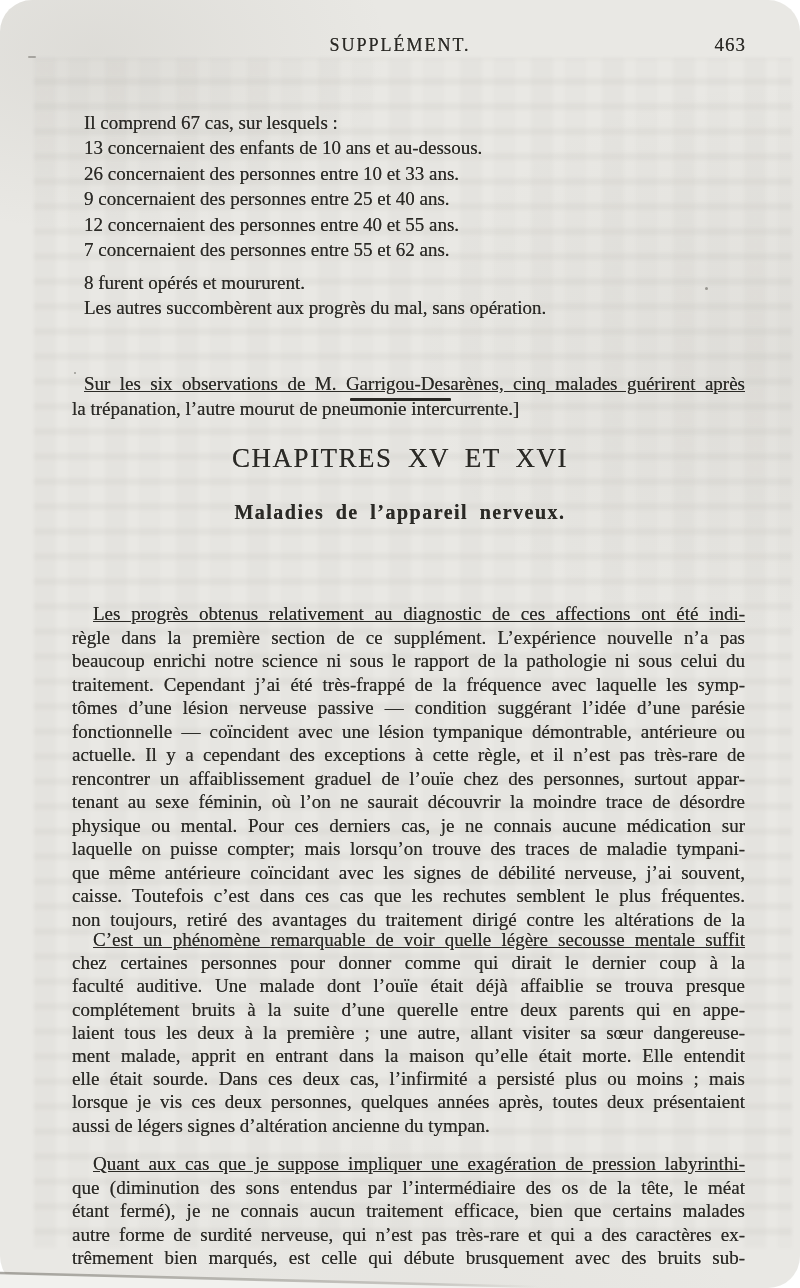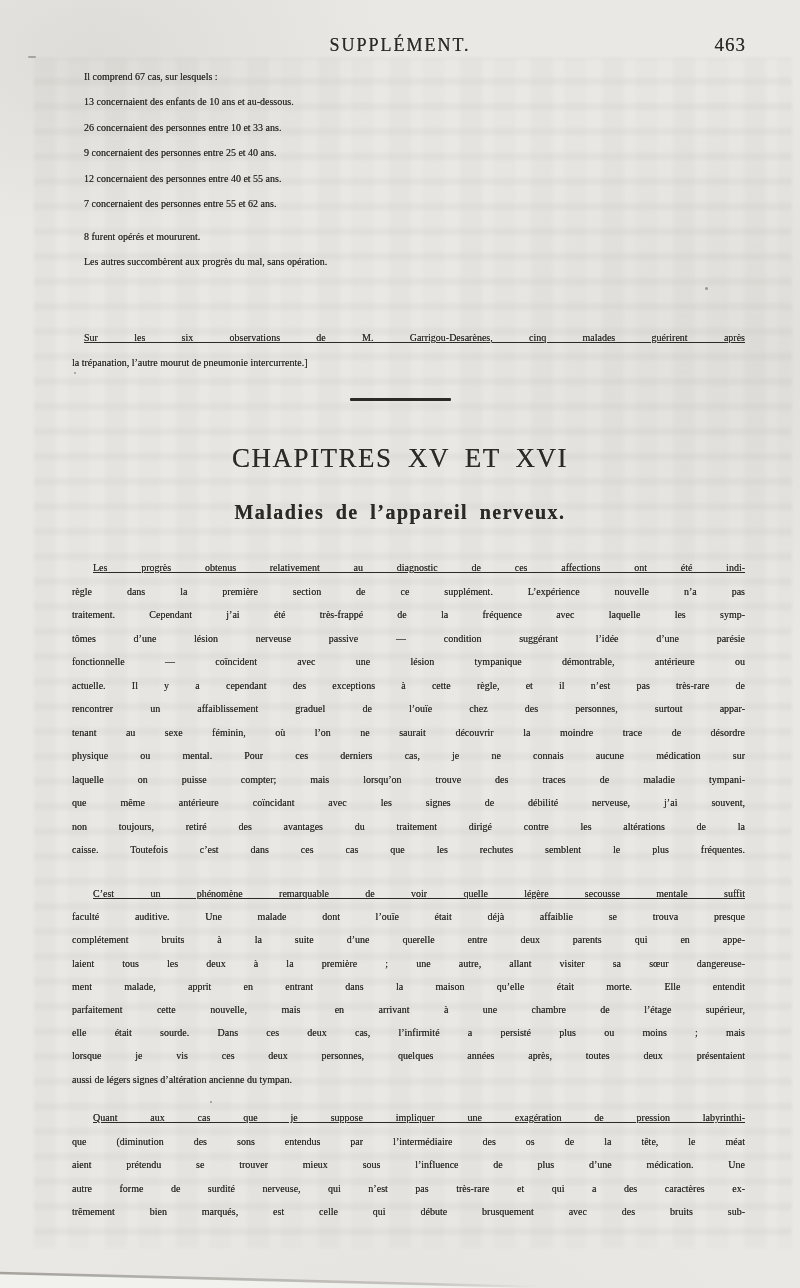--- a/index.html
+++ b/index.html
@@ -11,20 +11,21 @@
   }
   .page {
     position: relative;
     width: 800px; height: 1288px;
     background:
       radial-gradient(ellipse 420px 260px at 12% 4%, rgba(118,114,104,0.10), transparent 70%),
       radial-gradient(ellipse 500px 400px at 96% 28%, rgba(118,114,104,0.07), transparent 70%),
       radial-gradient(ellipse 600px 500px at 50% 115%, rgba(118,114,104,0.06), transparent 70%),
       #e9e8e4;
     color: #2b2a26;
+    border-radius: 32px;
   }
   
   .ghost {
     position: absolute; left: 34px; right: 8px; top: 58px; bottom: 40px;
     background-image:
       repeating-linear-gradient(0deg,
         transparent 0px, transparent 13px,
         rgba(106,102,92,0.10) 13px, rgba(106,102,92,0.10) 20px,
         transparent 20px, transparent 25px),
       repeating-linear-gradient(90deg,
@@ -41,21 +42,21 @@
   .header-title {
     position: absolute; top: 35px; left: 0; width: 800px;
     text-align: center;
     font-size: 18px; letter-spacing: 2px;
   }
   .header-pagenum {
     position: absolute; top: 34px; right: 54px;
     font-size: 19px; letter-spacing: 1px;
   }
 
-  .block { position: absolute; font-size: 10px; }
+  .block { position: absolute; font-size: 19px; margin-top: 46px; }
   .stats    { top: 64px;  left: 84px; width: 660px; line-height: 25.4px; }
   .outcomes { top: 224px; left: 84px; width: 660px; line-height: 25.4px; }
   .note     { top: 325px; left: 72px; width: 673px; line-height: 25.2px; }
   .para1    { top: 556px;  left: 72px; width: 673px; line-height: 23.5px; }
   .para2    { top: 882px;  left: 72px; width: 673px; line-height: 23.2px; }
   .para3    { top: 1106px; left: 72px; width: 673px; line-height: 23.5px; }
 
   .line { white-space: normal; }
   .line.j { text-align: justify; text-align-last: justify; }
   .line.fi { text-indent: 21px; text-decoration: underline; }
@@ -121,49 +122,50 @@
 
   <div class="divider"></div>
 
   <div class="chapter-heading inktext">CHAPITRES XV ET XVI</div>
 
   <div class="chapter-subheading inktext">Maladies de l’appareil nerveux.</div>
 
   <div class="block para1 inktext">
       <div class="line j fi">Les progrès obtenus relativement au diagnostic de ces affections ont été indi-</div>
       <div class="line j">règle dans la première section de ce supplément. L’expérience nouvelle n’a pas</div>
+      <div class="line j">beaucoup enrichi notre science ni sous le rapport de la pathologie ni sous celui du</div>
       <div class="line j">traitement. Cependant j’ai été très-frappé de la fréquence avec laquelle les symp-</div>
       <div class="line j">tômes d’une lésion nerveuse passive — condition suggérant l’idée d’une parésie</div>
       <div class="line j">fonctionnelle — coïncident avec une lésion tympanique démontrable, antérieure ou</div>
       <div class="line j">actuelle. Il y a cependant des exceptions à cette règle, et il n’est pas très-rare de</div>
       <div class="line j">rencontrer un affaiblissement graduel de l’ouïe chez des personnes, surtout appar-</div>
       <div class="line j">tenant au sexe féminin, où l’on ne saurait découvrir la moindre trace de désordre</div>
       <div class="line j">physique ou mental. Pour ces derniers cas, je ne connais aucune médication sur</div>
       <div class="line j">laquelle on puisse compter; mais lorsqu’on trouve des traces de maladie tympani-</div>
       <div class="line j">que même antérieure coïncidant avec les signes de débilité nerveuse, j’ai souvent,</div>
+      <div class="line j">caisse. Toutefois c’est dans ces cas que les rechutes semblent le plus fréquentes.</div>
       <div class="line j">non toujours, retiré des avantages du traitement dirigé contre les altérations de la</div>
-      <div class="line j">caisse. Toutefois c’est dans ces cas que les rechutes semblent le plus fréquentes.</div>
     </div>
 
   <div class="block para2 inktext">
       <div class="line j fi">C’est un phénomène remarquable de voir quelle légère secousse mentale suffit</div>
+      <div class="line j">chez certaines personnes pour donner comme qui dirait le dernier coup à la</div>
       <div class="line j">faculté auditive. Une malade dont l’ouïe était déjà affaiblie se trouva presque</div>
       <div class="line j">complétement bruits à la suite d’une querelle entre deux parents qui en appe-</div>
       <div class="line j">laient tous les deux à la première ; une autre, allant visiter sa sœur dangereuse-</div>
       <div class="line j">ment malade, apprit en entrant dans la maison qu’elle était morte. Elle entendit</div>
-      <div class="line j">parfaitement cette nouvelle, mais en arrivant à une chambre de l’étage supérieur,</div>
       <div class="line j">elle était sourde. Dans ces deux cas, l’infirmité a persisté plus ou moins ; mais</div>
       <div class="line j">lorsque je vis ces deux personnes, quelques années après, toutes deux présentaient</div>
       <div class="line">aussi de légers signes d’altération ancienne du tympan.</div>
     </div>
 
   <div class="block para3 inktext">
       <div class="line j fi">Quant aux cas que je suppose impliquer une exagération de pression labyrinthi-</div>
       <div class="line j">que (diminution des sons entendus par l’intermédiaire des os de la tête, le méat</div>
-      <div class="line j">aient prétendu se trouver mieux sous l’influence de plus d’une médication. Une</div>
+      <div class="line j">étant fermé), je ne connais aucun traitement efficace, bien que certains malades</div>
       <div class="line j">autre forme de surdité nerveuse, qui n’est pas très-rare et qui a des caractères ex-</div>
       <div class="line j">trêmement bien marqués, est celle qui débute brusquement avec des bruits sub-</div>
     </div>
 
   <div class="speck s1"></div>
   <div class="speck s2"></div>
   <div class="speck s3"></div>
   <div class="speck s4"></div>
 
   <svg class="edge-svg" viewBox="0 0 800 22" preserveAspectRatio="none">

